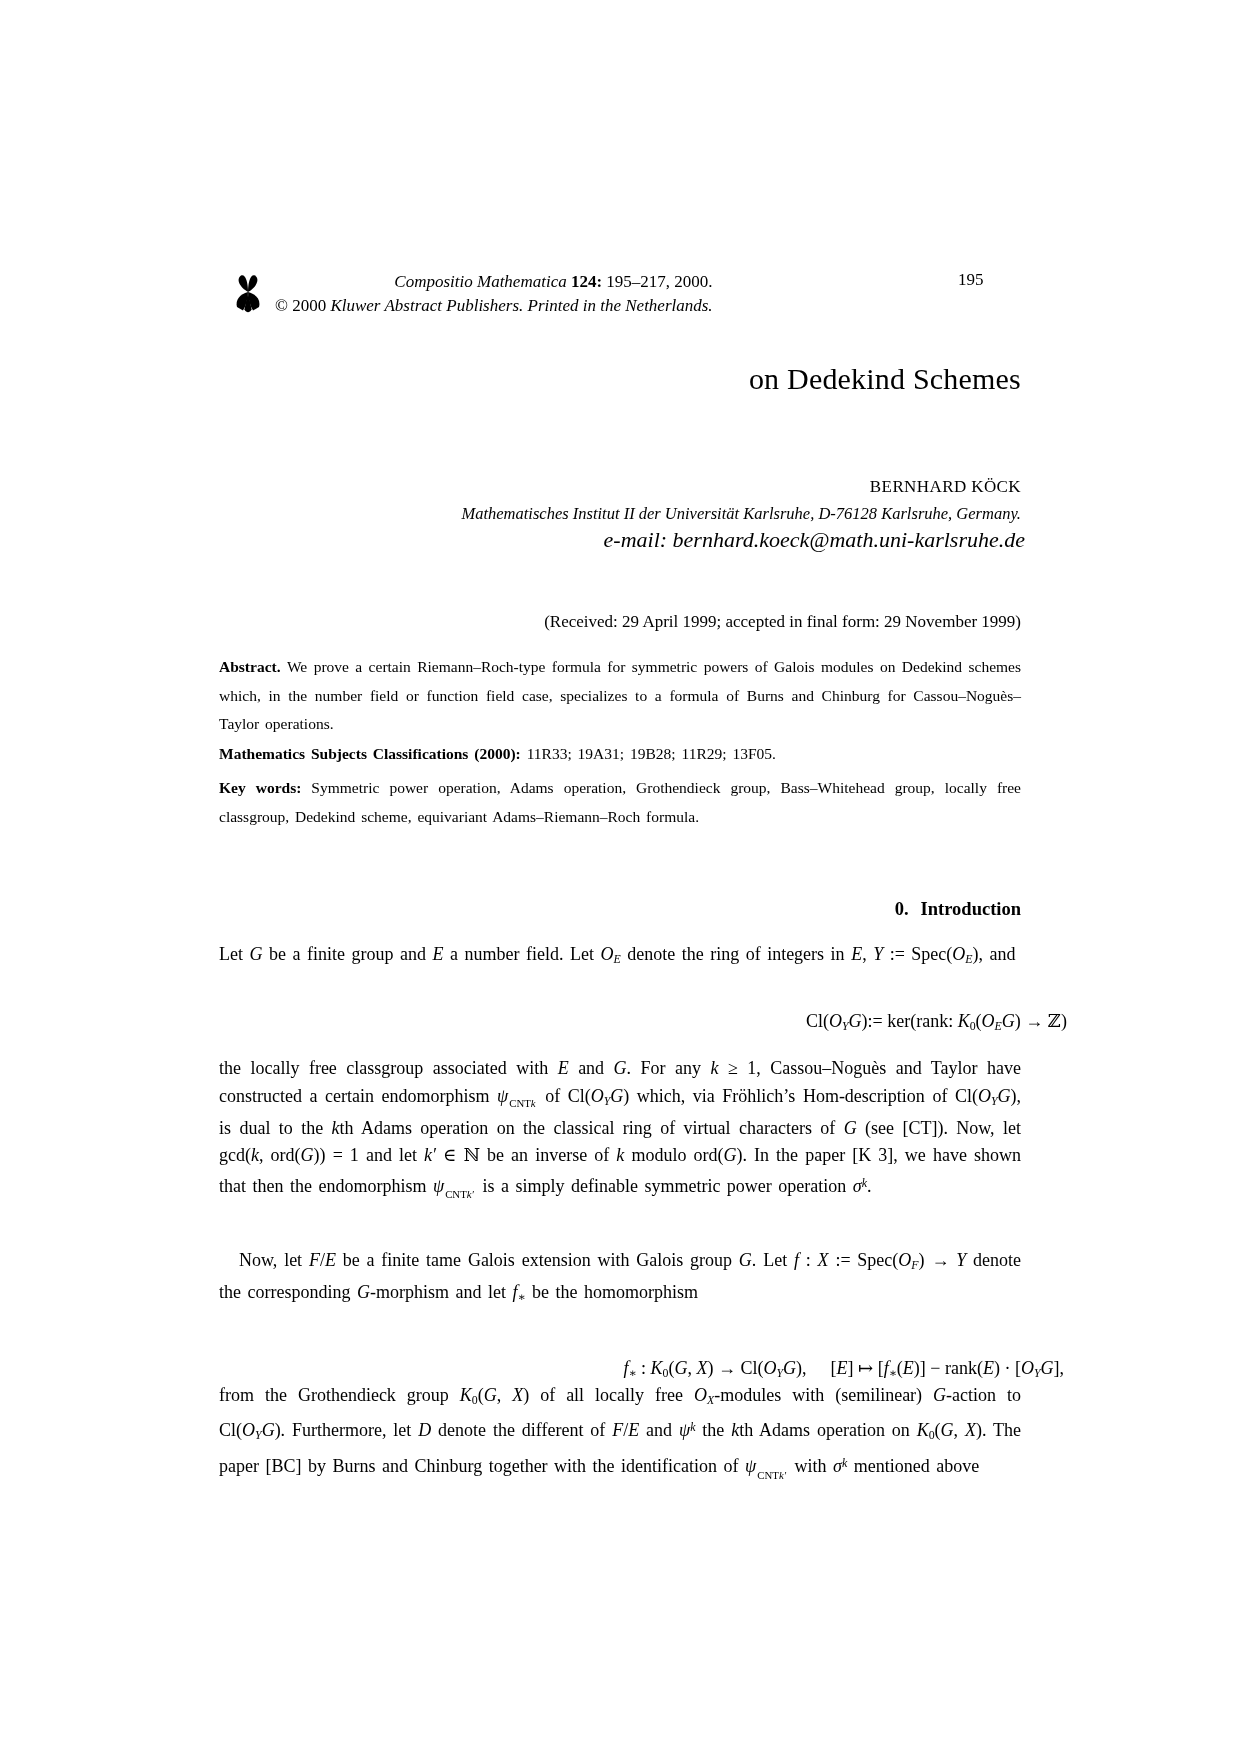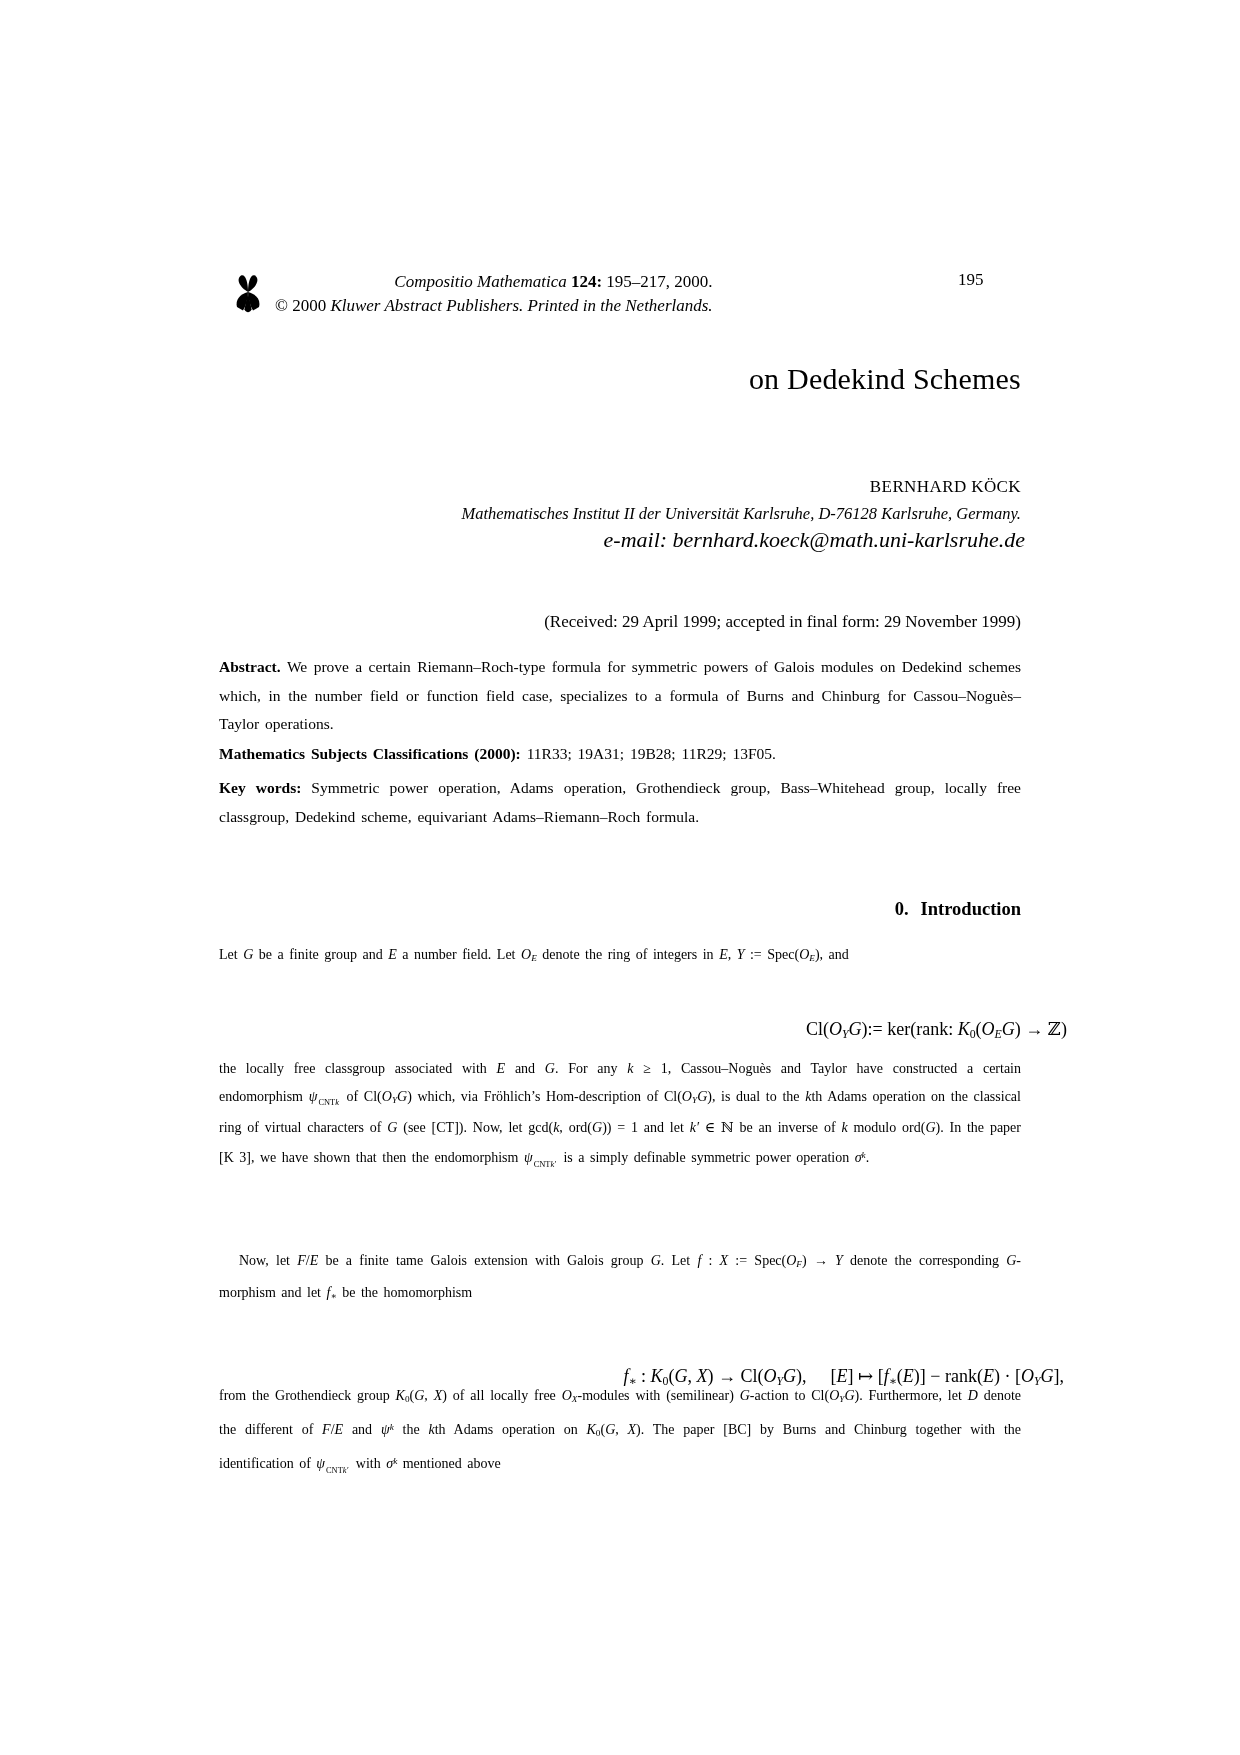--- a/index.html
+++ b/index.html
@@ -28,23 +28,23 @@
   .fm{font-size:15.5px;line-height:28.5px;text-align:justify;word-spacing:2px;}
   .abstract{top:653px;}
   .msc{top:740px;}
   .keywords{top:774px;}
 
   
   .sechead{top:899px;font-size:18.5px;font-weight:bold;}
   .sechead .sectitle{margin-left:12px;}
 
   
-  .para{font-size:14px;line-height:27.5px;text-align:justify;word-spacing:2px;}
+  .para{font-size:18px;line-height:27.5px;text-align:justify;word-spacing:2px;}
   .para1{top:941px;}
-  .formula{font-size:18px;line-height:39px;padding-left:46px;}
+  .formula{font-size:18px;line-height:23px;padding-left:46px;}
   .formula1{top:1010px;}
   .para2{top:1055px;}
   .para3{top:1247px;text-indent:20px;}
   .formula2{top:1357px;padding-left:43px;}
   .para4{top:1382px;}
 
   
   .i{font-style:italic;}
   .b{font-weight:bold;}
   .scr{font-style:italic;}

